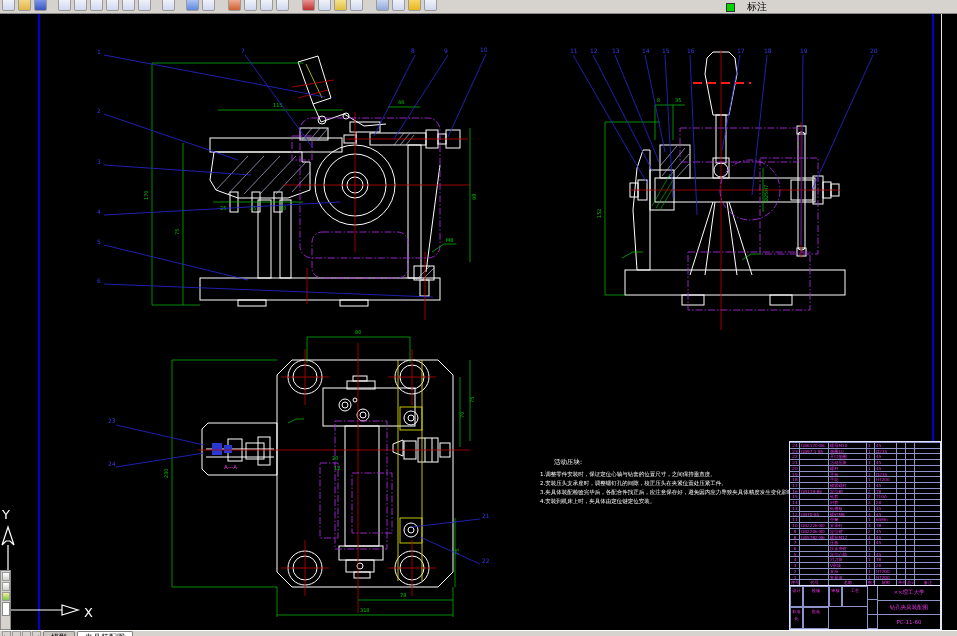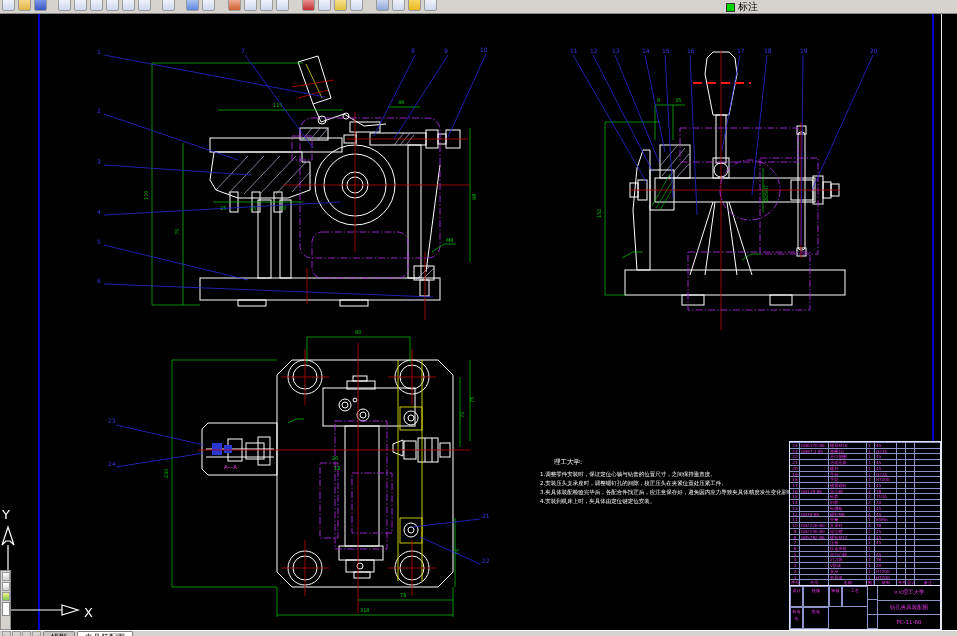--- a/index.html
+++ b/index.html
@@ -14,21 +14,21 @@
           background:linear-gradient(#ffffff,#cfd8ef);}
   .tbicon:nth-child(2){background:linear-gradient(#ffe9a0,#e0b54a);}
   .tbicon:nth-child(3){background:linear-gradient(#9ab4ff,#3a57c0);}
   .tbicon:nth-child(4),.tbicon:nth-child(10){margin-left:8px;}
   .tbicon:nth-child(11){background:linear-gradient(#cfe2ff,#5f87e0);margin-left:8px;}
   .tbicon:nth-child(13){margin-left:10px;background:linear-gradient(#ffd2c2,#d06030);}
   .tbicon:nth-child(17){margin-left:10px;background:linear-gradient(#ffc2c2,#c03030);}
   .tbicon:nth-child(19){background:linear-gradient(#fff2b0,#e0c040);}
   .tbicon:nth-child(21){margin-left:10px;background:linear-gradient(#e8f0ff,#90a8d8);}
   .tbicon:nth-child(23){background:linear-gradient(#ffe480,#e8b820);}
-  .layerbox{position:absolute;left:726px;top:0px;height:14px;display:flex;align-items:center;gap:3px;}
+  .layerbox{position:absolute;left:726px;top:0px;height:14px;display:flex;align-items:center;gap:12px;}
   .layerchip{width:9px;height:9px;background:#00d400;border:1px solid #333;}
   .layerlabel{font-size:10px;color:#000;line-height:12px;}
   
   .canvas{position:absolute;left:0;top:14px;width:957px;height:616px;background:#000;}
   .frame-left{position:absolute;left:38px;top:0;width:2px;height:616px;background:#0000c8;}
   .frame-right{position:absolute;left:932px;top:0;width:2px;height:616px;background:#0000c8;}
   .paper-edge{position:absolute;left:941px;top:0;width:1px;height:616px;background:#e8e8e8;}
   svg{position:absolute;overflow:visible;}
   svg text{font-family:"DejaVu Sans",sans-serif;}
   .balloon{fill:#3a3ae8;font-size:6px;}
@@ -419,21 +419,21 @@
         <line x1="8" y1="102" x2="96" y2="122"></line>
           <line x1="8" y1="144" x2="96" y2="130"></line>
       </g>
       <text class="balloon" x="374" y="195">21</text>
       <text class="balloon" x="374" y="240">22</text>
       <text class="balloon" x="0" y="100">23</text>
       <text class="balloon" x="0" y="143">24</text>
     </svg>
 
     <div class="notes">
-      <div class="notes-title">理工大学:</div>
+      <div class="notes-title">活动压块:</div>
       <div>
 
       <div class="note-line">1.调整零件安装时，保证定位心轴与钻套的位置尺寸，之间保持垂直度。</div>
           <div class="note-line">2.安装压头支承座时，调整螺钉孔的间隙，校正压头在夹紧位置处压紧工件。</div>
           <div class="note-line">3.夹具体装配检验完毕后，各配合件找正后，应注意保存好，避免因内应力导致夹具体精度发生变化影响太大。</div>
           <div class="note-line">4.安装到机床上时，夹具体由定位键定位安装。</div>
         </div>
     </div>
 
     <div class="titleblock">

